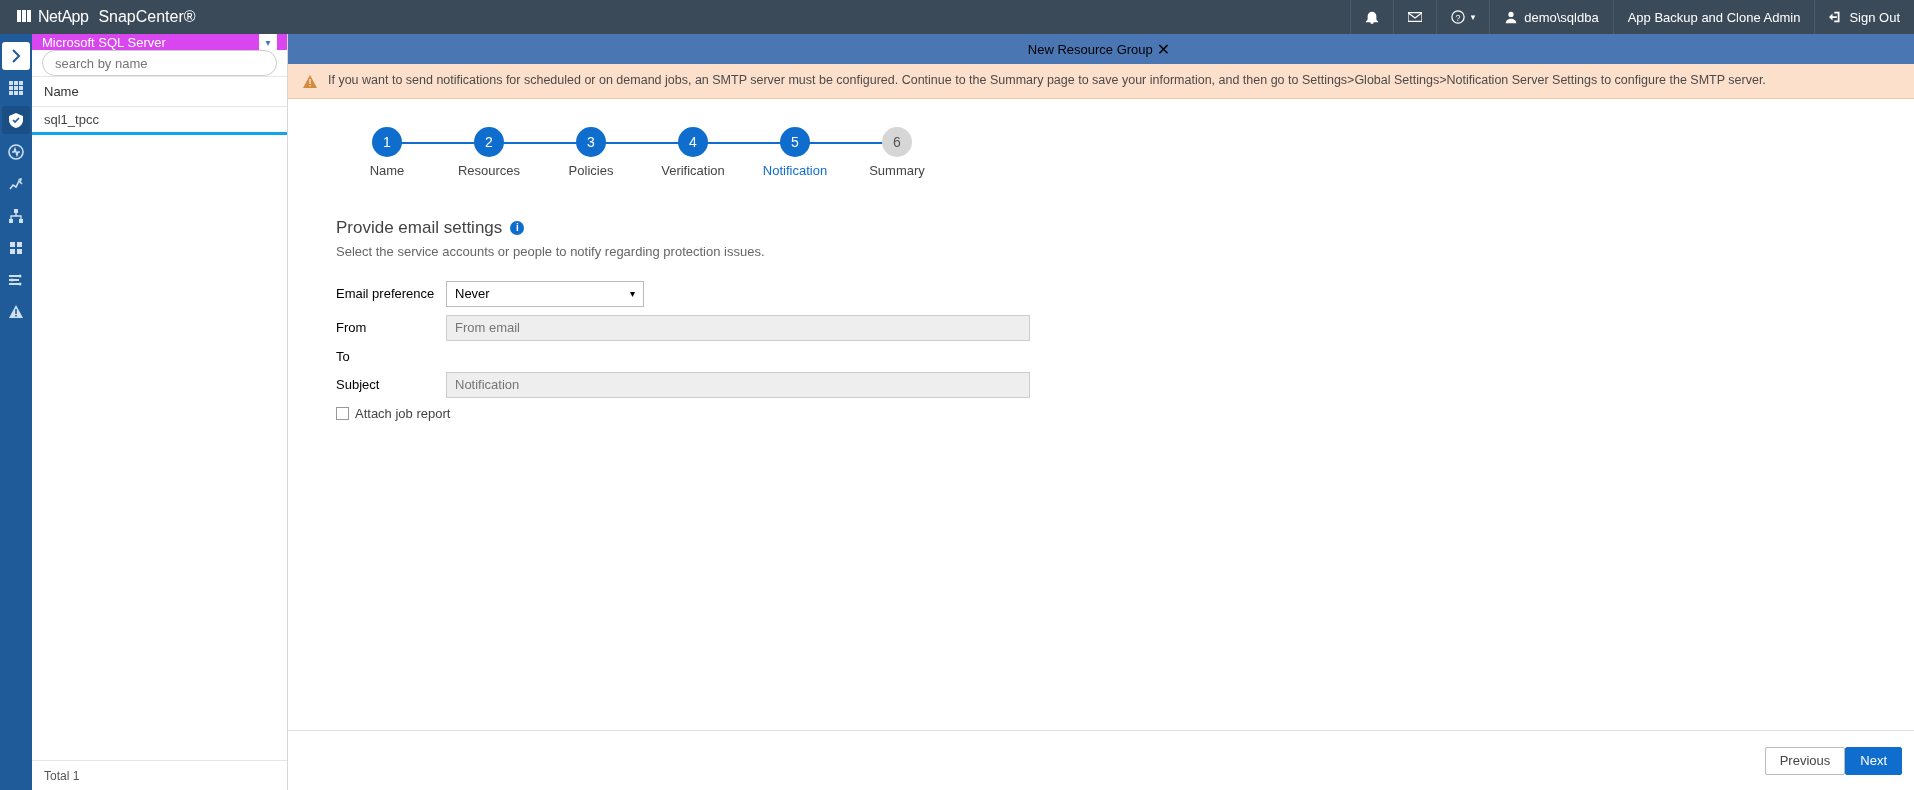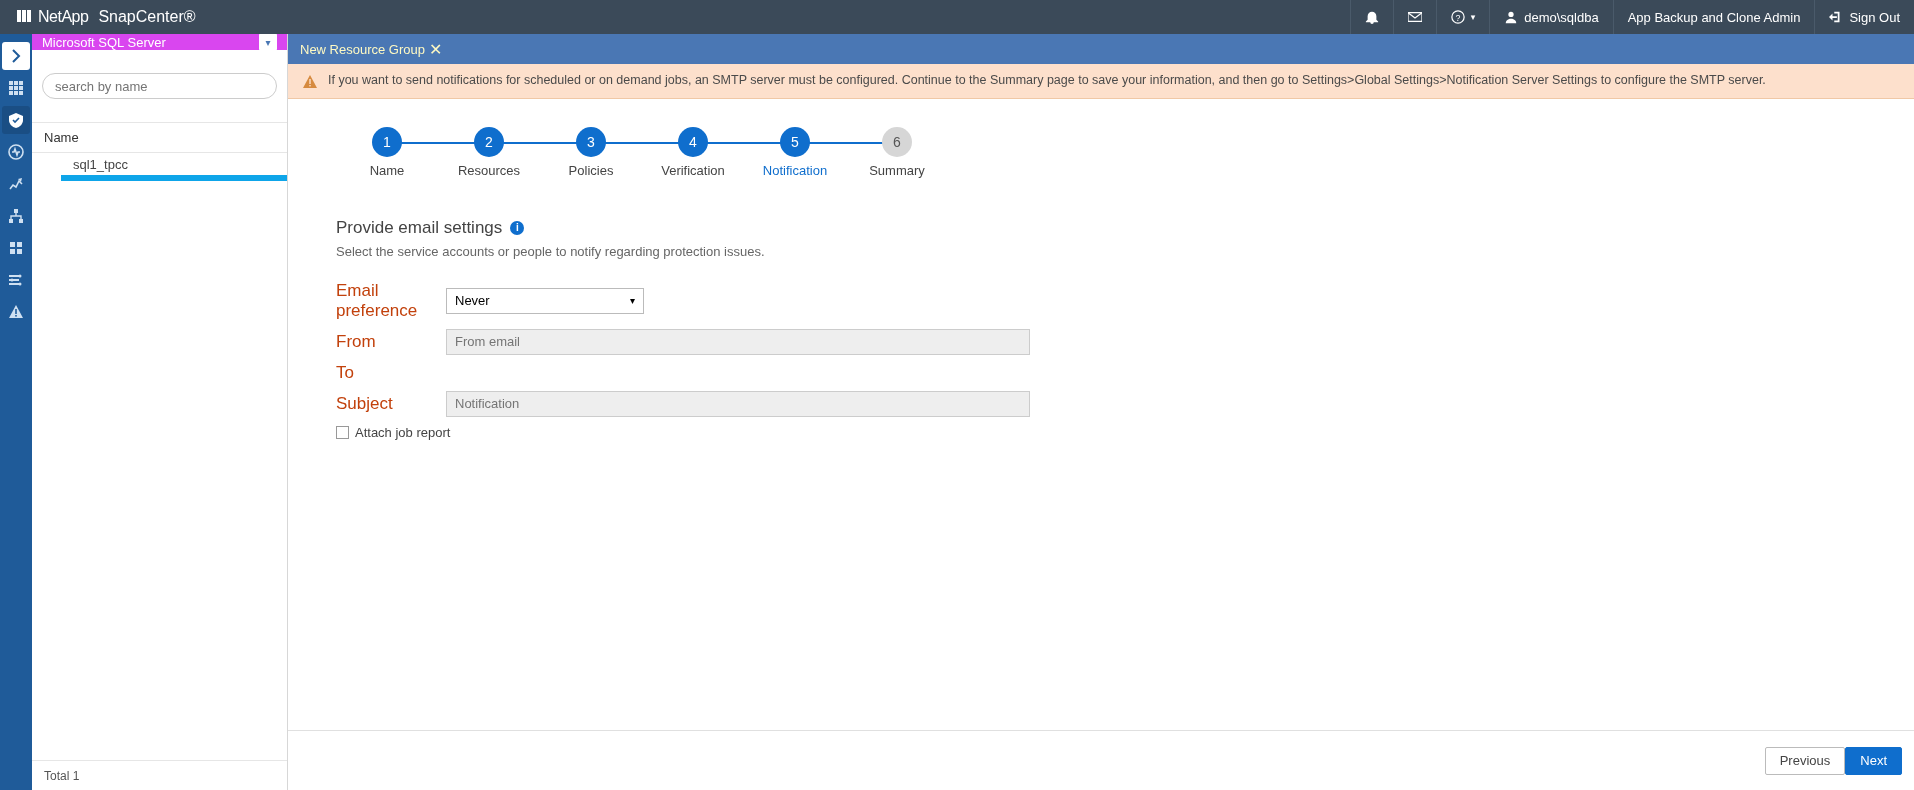--- a/index.html
+++ b/index.html
@@ -17,29 +17,29 @@
 
 .narrow-nav { width: 32px; background: #1f5b99; display: flex; flex-direction: column; align-items: center; padding-top: 6px; }
 .nv-btn { width: 28px; height: 28px; margin: 2px 0; display: flex; align-items: center; justify-content: center; cursor: pointer; color: #cfe0f1; border-radius: 3px; }
 .nv-btn.collapse { background: #fff; color: #1f5b99; border-radius: 3px; }
 .nv-btn.active { background: #1a4e84; color: #fff; }
 .nv-btn svg { width: 16px; height: 16px; }
 
 .sidebar { width: 256px; background: #fff; border-right: 1px solid #d7d7d7; display: flex; flex-direction: column; }
 .side-hdr { height: 16px; background: #d946ef; color: #fff; display: flex; align-items: center; padding: 0 10px; font-size: 13px; justify-content: space-between; }
 .side-hdr-btn { width: 18px; height: 18px; background: #fff; color: #4a77b4; display:flex; align-items:center; justify-content:center; font-size:10px; border-radius:2px; }
-.search-wrap { padding: 23px 10px; border-bottom: 1px solid #e6e6e6; }
+.search-wrap { padding: 0 10px; border-bottom: 1px solid #e6e6e6; }
 .search-input { width: 100%; height: 26px; border: 1px solid #ccc; border-radius: 13px; padding: 0 12px; font-size: 13px; color: #666; outline: none; }
 .col-hdr { height: 30px; border-bottom: 1px solid #e6e6e6; display: flex; align-items: center; padding: 0 12px; font-size: 13px; color: #333; }
 .rows { flex: 1; overflow: auto; }
-.row-item { height: 28px; display: flex; align-items: center; padding: 0 12px; font-size: 13px; color: #444; border-bottom: 6px solid #0ea5e9; cursor: pointer; margin-left: 29px; }
+.row-item { height: 28px; display: flex; align-items: center; padding: 0 12px; font-size: 13px; color: #444; border-bottom: 3px solid #0ea5e9; cursor: pointer; }
 .side-foot { height: 30px; border-top: 1px solid #e6e6e6; display: flex; align-items: center; padding: 8px 12px; font-size: 12px; color: #555; }
 
 .main { flex: 1; display: flex; flex-direction: column; min-width: 0; position:relative; }
-.title-bar { height: 30px; background: #4a77b4; color: #fef9c3; display: flex; align-items: center; padding: 0 12px; font-size: 13px; justify-content: flex-start; }
+.title-bar { height: 30px; background: #4a77b4; color: #000000; display: flex; align-items: center; padding: 0 12px; font-size: 13px; justify-content: center; }
 .close-x { font-size: 16px; cursor: pointer; padding: 0 4px; }
 
 .notice { background: #fde0cc; color: #4a4a4a; font-size: 12.5px; padding: 8px 14px 8px 40px; position: relative; border-bottom: 1px solid #f0c8a6; line-height: 1.4; }
 .notice-icon { position: absolute; left: 14px; top: 10px; color: #d68a3f; }
 
 .wizard { padding: 28px 48px 0 48px; }
 .steps { display: flex; align-items: flex-start; gap: 0; }
 .step { display: flex; flex-direction: column; align-items: center; width: 102px; position: relative; }
 .step-circle { width: 30px; height: 30px; border-radius: 50%; background: #0f6ecd; color: #fff; display: flex; align-items: center; justify-content: center; font-size: 14px; z-index: 2; }
 .step.future .step-circle { background: #d6d6d6; color: #555; }
@@ -48,21 +48,21 @@
 .step .bar { position: absolute; top: 15px; left: 50%; width: 102px; height: 2px; background: #0f6ecd; z-index: 1; }
 .step:last-child .bar { display: none; }
 
 .form-area { padding: 40px 48px 0 48px; }
 .form-title { font-size: 17px; color: #444; display: flex; align-items: center; gap: 8px; }
 .info-icon { width: 14px; height: 14px; background: #0f6ecd; color: #fff; border-radius: 50%; font-size: 10px; display:inline-flex; align-items:center; justify-content:center; font-weight:700; }
 .form-sub { font-size: 13px; color: #666; margin-top: 6px; }
 
 .form-rows { margin-top: 22px; }
 .frow { display: flex; align-items: center; margin-bottom: 8px; }
-.flabel { width: 110px; font-size: 17px; color: #c2410c; }
+.flabel { width: 110px; font-size: 13px; color: #000000; }
 .select { width: 198px; height: 26px; border: 1px solid #bbb; font-size: 13px; padding: 0 8px; display:flex; align-items:center; justify-content:space-between; cursor:pointer; background:#fff;gap:7px;}
 .select .caret { font-size: 10px; }
 .txt { width: 584px; height: 26px; border: 1px solid #ccc; background: #eee; font-size: 13px; padding: 0 8px; color: #777; }
 .chk-row { display:flex; align-items:center; gap:6px; font-size:13px; color:#444; margin-top:6px;}
 .chk { width:13px; height:13px; border:1px solid #999; }
 
 .footer { margin-top: auto; height: 60px; border-top: 1px solid #e0e0e0; display: flex; align-items: center; justify-content: flex-end; padding: 0 12px; }
 .btn { height: 28px; padding: 0 14px; font-size: 13px; border-radius: 2px; cursor: pointer; display:flex; align-items:center; }
 .btn-prev { background: #fff; border: 1px solid #bbb; color: #444; }
 .btn-next { background: #0f6ecd; border: 1px solid #0f6ecd; color: #fff; }

